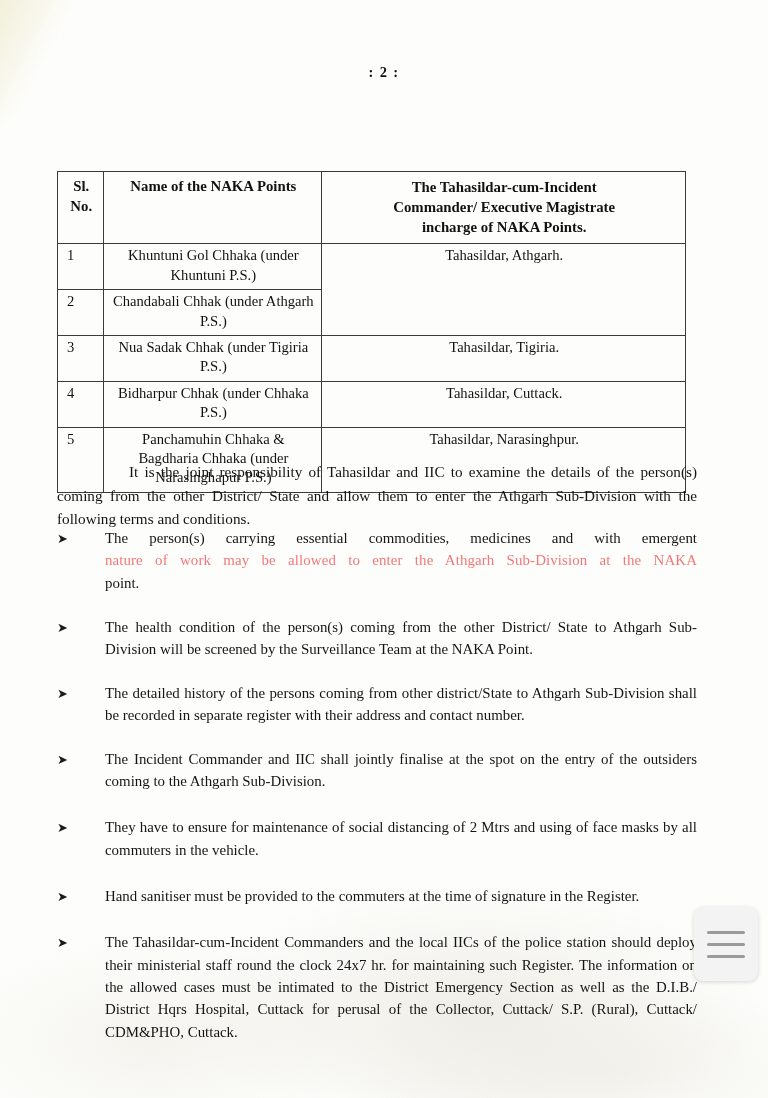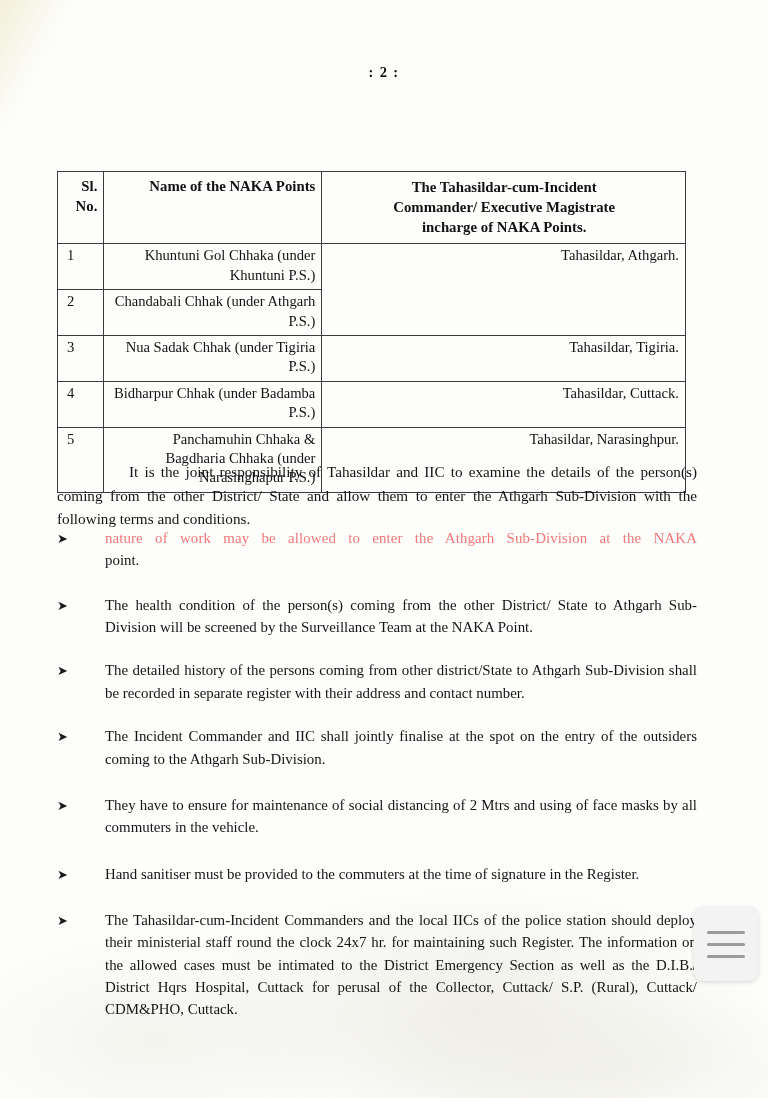--- a/index.html
+++ b/index.html
@@ -77,21 +77,21 @@
     width: 629px;
     border-collapse: collapse;
     table-layout: fixed;
     font-size: 14.6px;
     color: #121212;
   }
   .naka-table td, .naka-table th {
     border: 1px solid #3b3b3b;
     padding: 2px 6px 4px 7px;
     vertical-align: top;
-    text-align: right;
+    text-align: center;
     line-height: 1.33;
   }
   .naka-table thead th {
     font-weight: 700;
     font-size: 14.8px;
     padding-top: 5px;
     padding-bottom: 6px;
   }
   .col-sl   { width: 43px; }
   .col-name { width: 202px; }
@@ -204,40 +204,41 @@
           <td class="sl-cell">2</td>
           <td>Chandabali Chhak (under Athgarh P.S.)</td>
         </tr>
         <tr>
           <td class="sl-cell">3</td>
           <td>Nua Sadak Chhak (under Tigiria P.S.)</td>
           <td>Tahasildar, Tigiria.</td>
         </tr>
         <tr>
           <td class="sl-cell">4</td>
-          <td>Bidharpur Chhak (under Badamba P.S.)</td>
+          <td>Bidharpur Chhak (under Chhaka P.S.)</td>
           <td>Tahasildar, Cuttack.</td>
         </tr>
         <tr>
           <td class="sl-cell">5</td>
           <td>Panchamuhin Chhaka &amp; Bagdharia Chhaka (under Narasinghapur P.S.)</td>
           <td>Tahasildar, Narasinghpur.</td>
         </tr>
       </tbody>
     </table>
 
     <div style="position:absolute; left:57px; top:460px; width:640px;">
       <p class="para indent">It is the joint responsibility of Tahasildar and IIC to examine the details of the person(s) coming from the other District/ State and allow them to enter the Athgarh Sub-Division with the following terms and conditions.</p>
     </div>
 
     <div class="bullets">
 
       <div class="bullet">
         <span class="bullet-mark">➤</span>
         <span class="bullet-body">
+          <span class="line jst">The person(s) carrying essential commodities, medicines and with emergent</span>
           <span class="line jst faded">nature of work may be allowed to enter the Athgarh Sub-Division at the NAKA</span>
           <span class="line">point.</span>
         </span>
       </div>
 
       <div class="bullet" style="margin-top:22px;">
         <span class="bullet-mark">➤</span>
         <span class="bullet-body">The health condition of the person(s) coming from the other District/ State to Athgarh Sub-Division will be screened by the Surveillance Team at the NAKA Point.</span>
       </div>
 

